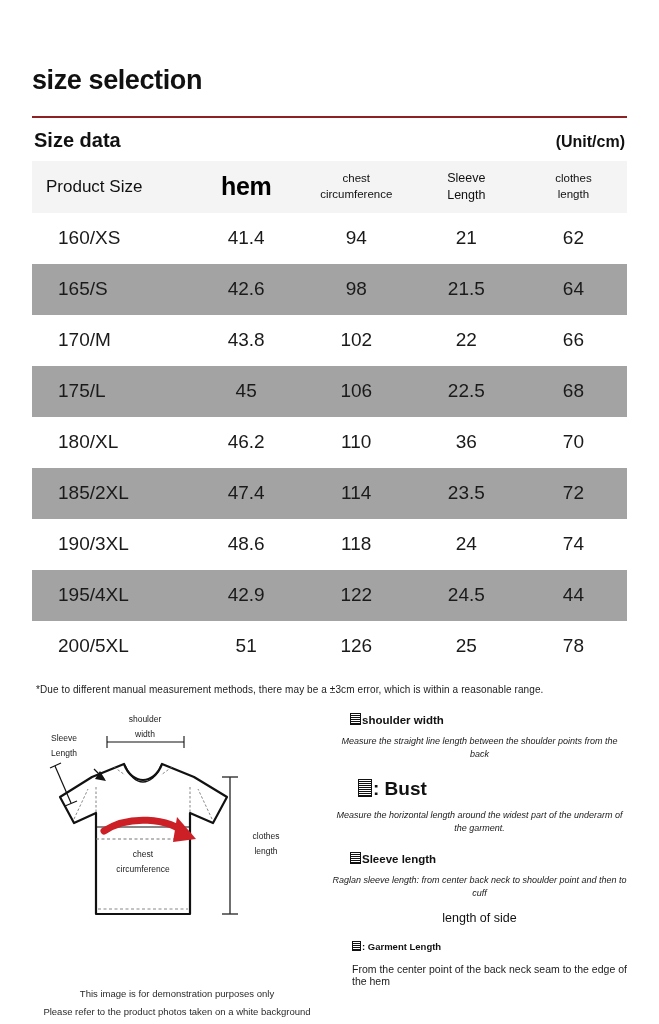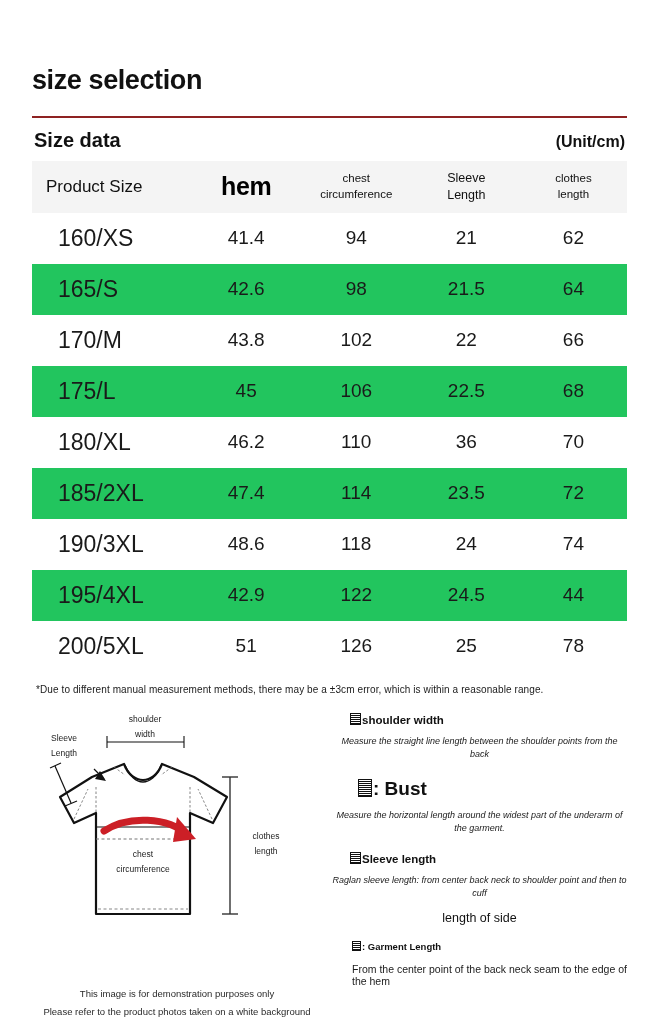--- a/index.html
+++ b/index.html
@@ -111,24 +111,24 @@
     font-weight: normal;
     text-align: center;
     line-height: 1.35;
     color: #111;
   }
 
   tbody tr {
     height: 51px;
   }
   tbody tr.odd  { background: #ffffff; }
-  tbody tr.even { background: #22c55e; }
+  tbody tr.even { background: #a3a3a3; }
 
   td.cell-size {
-    font-size: 23px;
+    font-size: 19px;
     text-align: left;
     padding-left: 26px !important;
     color: #1a1a1a;
   }
   td.cell-val {
     font-size: 19px;
     text-align: center;
     color: #1a1a1a;
   }
 

